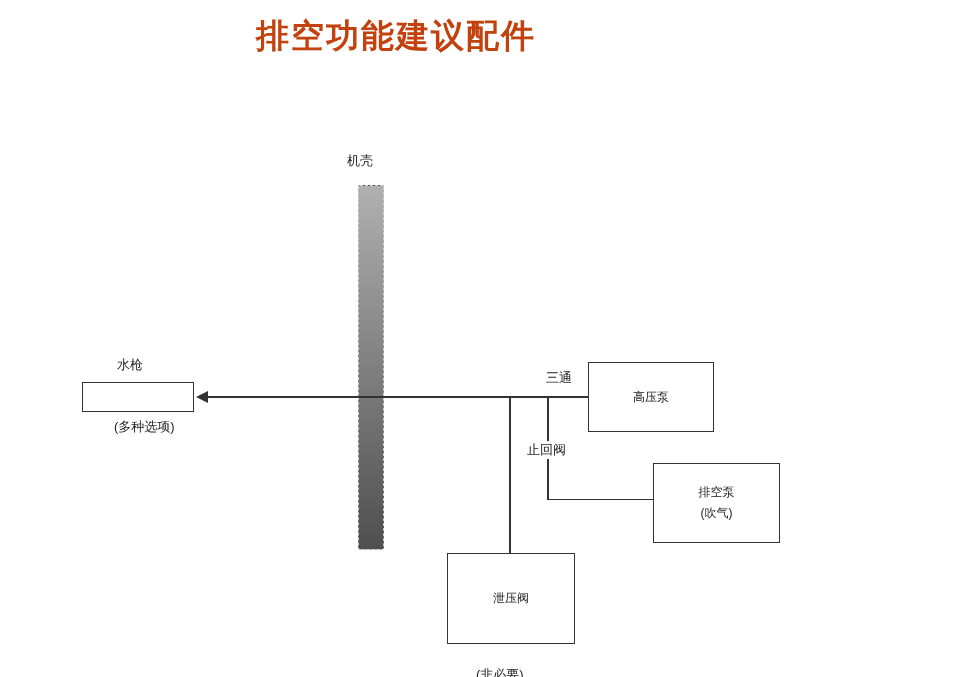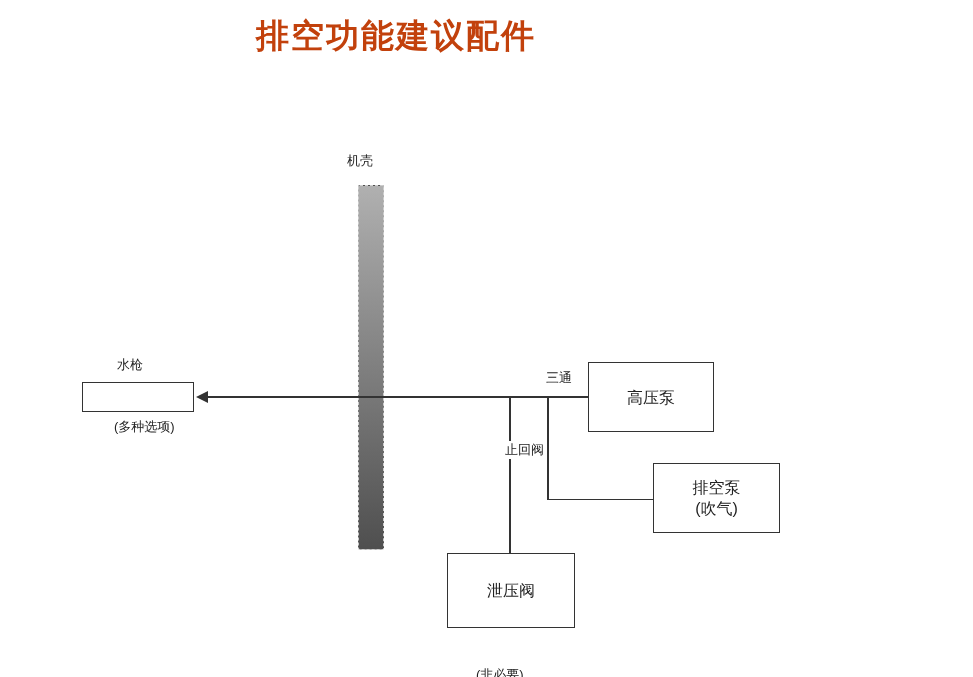--- a/index.html
+++ b/index.html
@@ -24,21 +24,21 @@
   }
   .label{font-size:13px;color:var(--text);white-space:nowrap;line-height:18px;}
   .wall{
     left:358px;top:185px;width:26px;height:365px;
     background:linear-gradient(to bottom,var(--wall-top),var(--wall-bottom));
     border:1px dashed #cfcfcf;border-radius:2px;
   }
   .box{
     background:#ffffff;border:1.5px solid var(--line);
     display:flex;flex-direction:column;align-items:center;justify-content:center;
-    font-size:16px;line-height:21px;text-align:center;
+    font-size:12px;line-height:21px;text-align:center;
   }
   .hline{height:1.5px;background:var(--line);}
   .vline{width:1.5px;background:var(--line);}
   .arrow-left{
     width:0;height:0;
     border-top:6px solid transparent;
     border-bottom:6px solid transparent;
     border-right:12px solid var(--line);
   }
   .overlap-label{background:#ffffff;padding:0 2px;}
@@ -57,27 +57,27 @@
 
 <div class="abs hline" style="left:200px;top:396px;width:388px;"></div>
 <div class="abs arrow-left" style="left:196px;top:391px;"></div>
 
 <div class="abs label" style="left:529px;top:369px;margin-left:17px;">三通</div>
 
 <div class="abs vline" style="left:509px;top:396px;height:157px;"></div>
 
 <div class="abs vline" style="left:547px;top:396px;height:104px;"></div>
 <div class="abs hline" style="left:547px;top:498.5px;width:106px;"></div>
-<div class="abs label overlap-label" style="left:503px;top:441px;">止回阀</div>
+<div class="abs label overlap-label" style="left:525px;top:441px;">止回阀</div>
 
 <div class="abs box" style="left:588px;top:362px;width:126px;height:70px;">
   <span>高压泵</span>
 </div>
 
-<div class="abs box" style="left:653px;top:463px;width:127px;height:70px;">
+<div class="abs box" style="left:653px;top:463px;width:127px;height:80px;">
   <span>排空泵</span>
   <span>(吹气)</span>
 </div>
 
-<div class="abs box" style="left:447px;top:553px;width:128px;height:75px;">
+<div class="abs box" style="left:447px;top:553px;width:128px;height:91px;">
   <span>泄压阀</span>
 </div>
 <div class="abs label" style="left:476px;top:666px;">(非必要)</div>
 
 </body></html>

